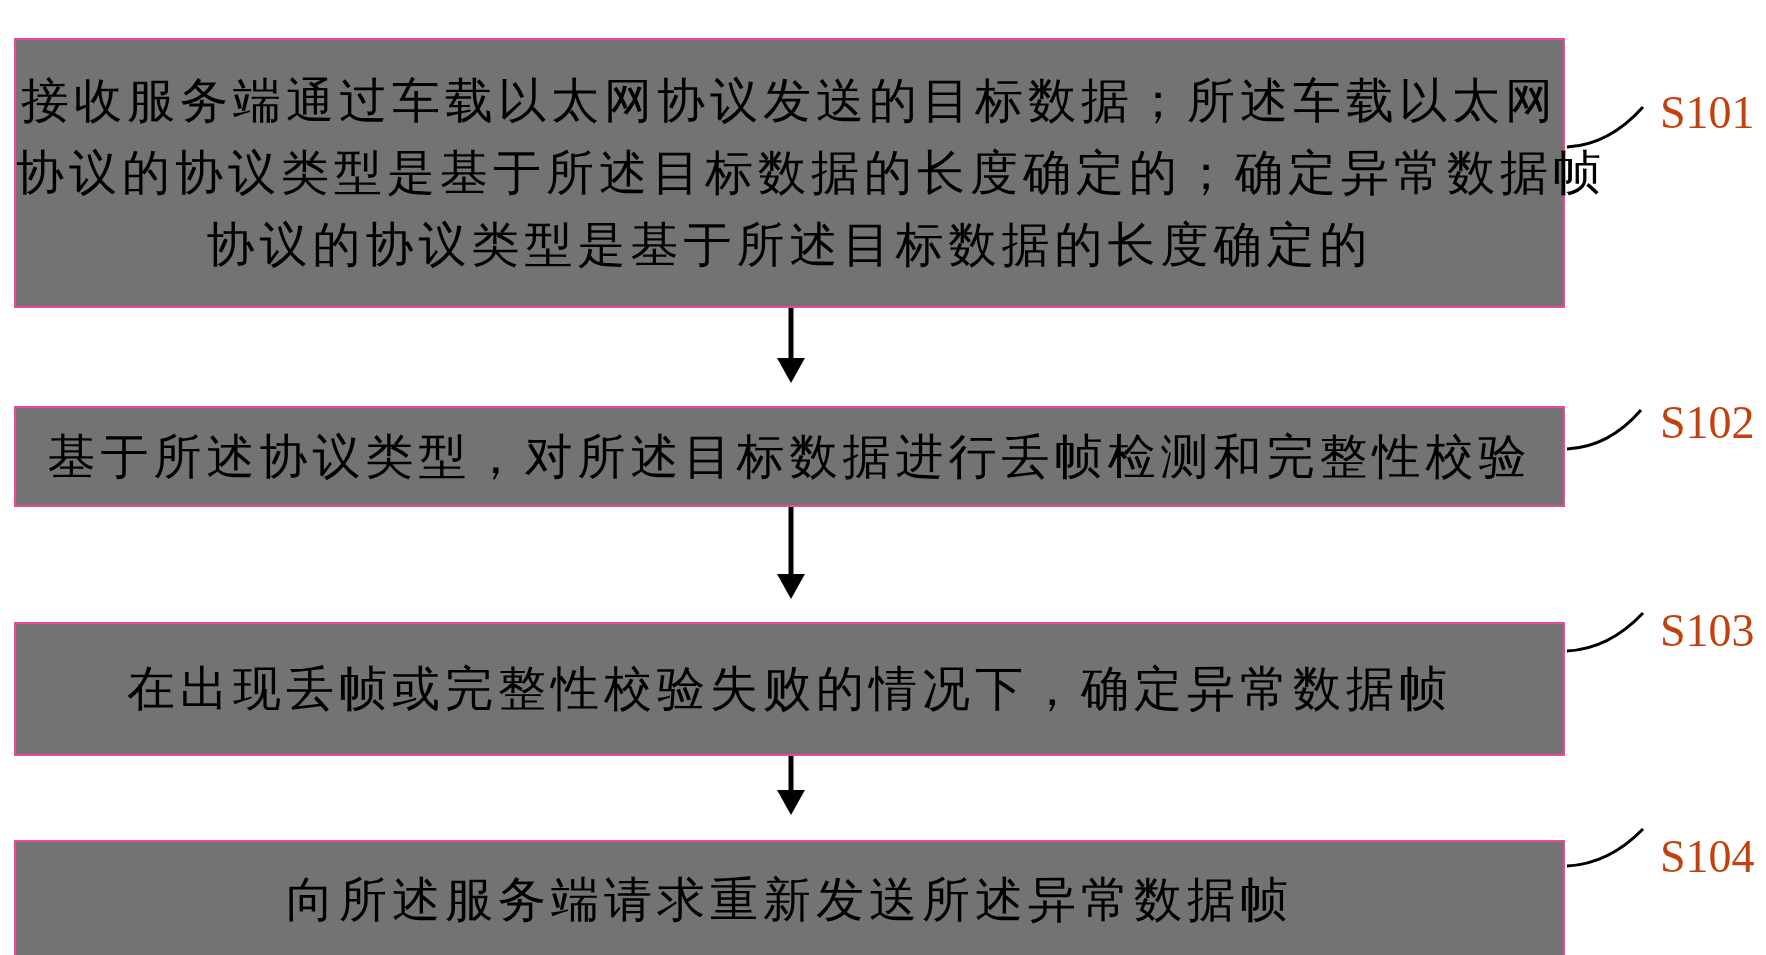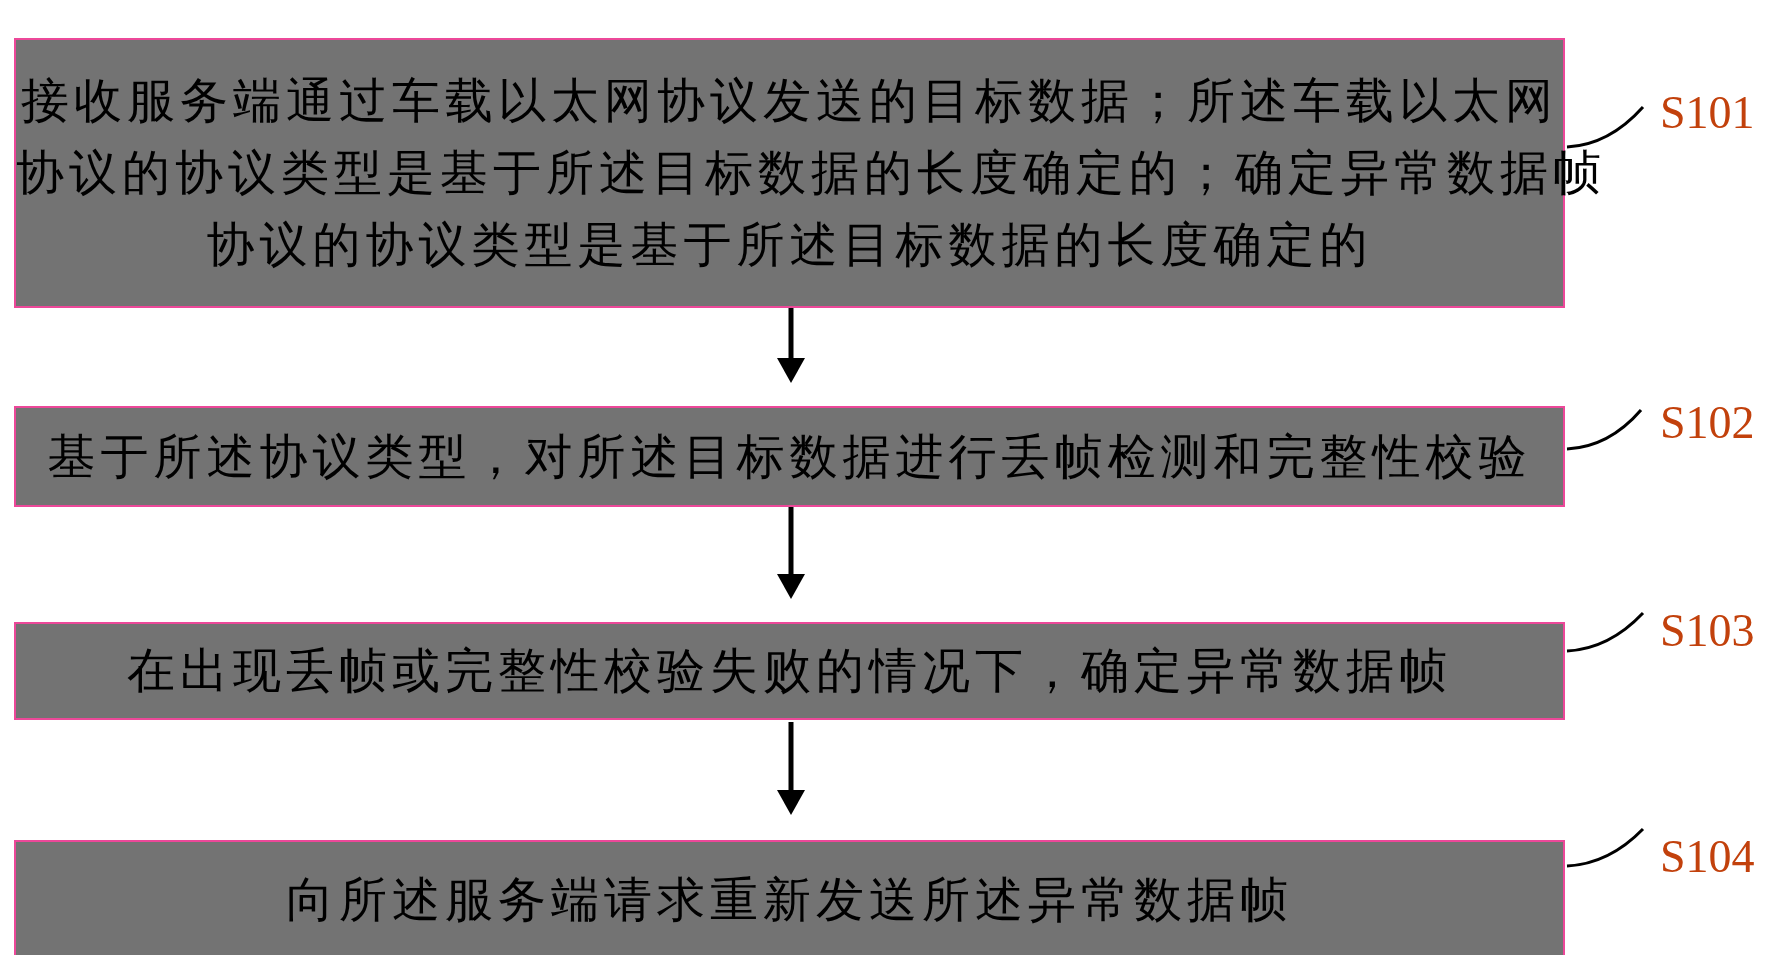--- a/index.html
+++ b/index.html
@@ -18,21 +18,21 @@
     width: 1551px;
     border: 2px solid #ec4899;
     background: #737373;
     display: flex;
     flex-direction: column;
     justify-content: center;
     margin-top: 24px;
   }
   .box-1 { top: 14px;  height: 270px; }
   .box-2 { top: 382px; height: 101px; }
-  .box-3 { top: 598px; height: 98px; }
+  .box-3 { top: 598px; height: 134px; }
   .box-4 { top: 816px; height: 119px; }
   .tline {
     text-align: center;
     white-space: nowrap;
     font-size: 48px;
     line-height: 72px;
     letter-spacing: 5px;
     color: #000000;
   }
   .step-label {

